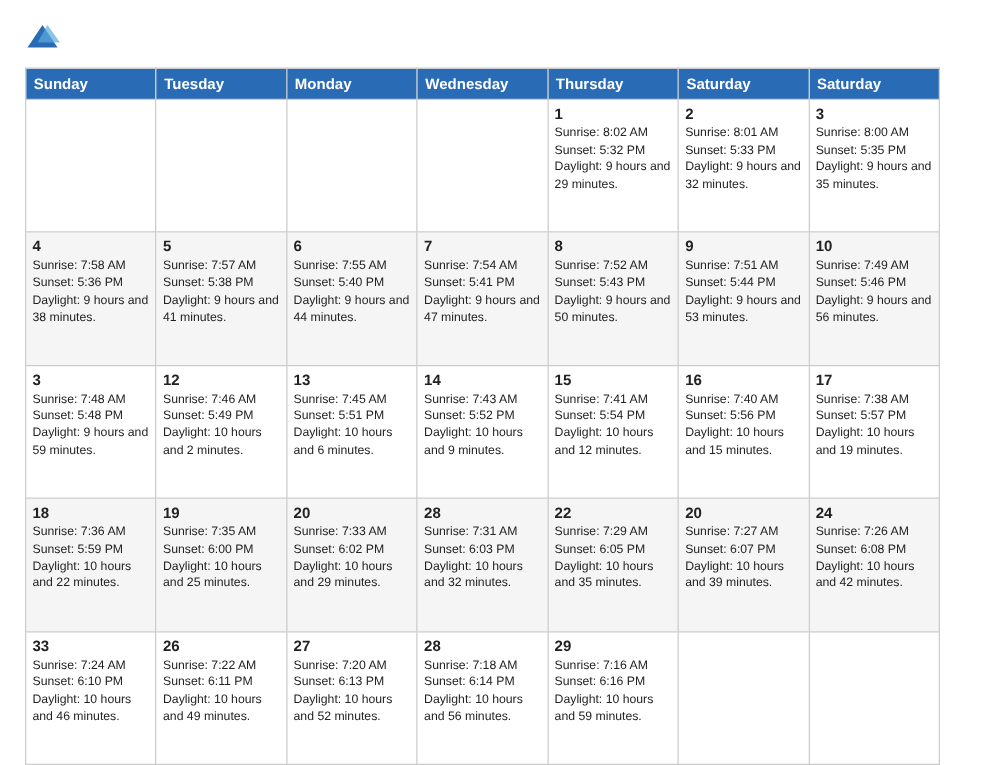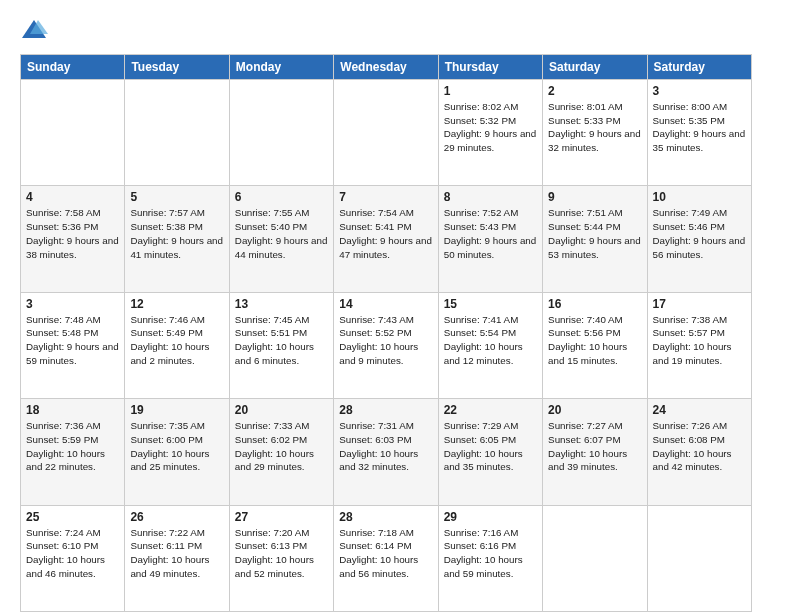--- a/index.html
+++ b/index.html
@@ -241,21 +241,21 @@
             <div class="day-number">20</div>
             <div class="day-info">Sunrise: 7:27 AM<br>Sunset: 6:07 PM<br>Daylight: 10 hours and 39 minutes.</div>
           </td>
           <td>
             <div class="day-number">24</div>
             <div class="day-info">Sunrise: 7:26 AM<br>Sunset: 6:08 PM<br>Daylight: 10 hours and 42 minutes.</div>
           </td>
         </tr>
         <tr>
           <td>
-            <div class="day-number">25</div>
+            <div class="day-number">33</div>
             <div class="day-info">Sunrise: 7:24 AM<br>Sunset: 6:10 PM<br>Daylight: 10 hours and 46 minutes.</div>
           </td>
           <td>
             <div class="day-number">26</div>
             <div class="day-info">Sunrise: 7:22 AM<br>Sunset: 6:11 PM<br>Daylight: 10 hours and 49 minutes.</div>
           </td>
           <td>
             <div class="day-number">27</div>
             <div class="day-info">Sunrise: 7:20 AM<br>Sunset: 6:13 PM<br>Daylight: 10 hours and 52 minutes.</div>
           </td>

